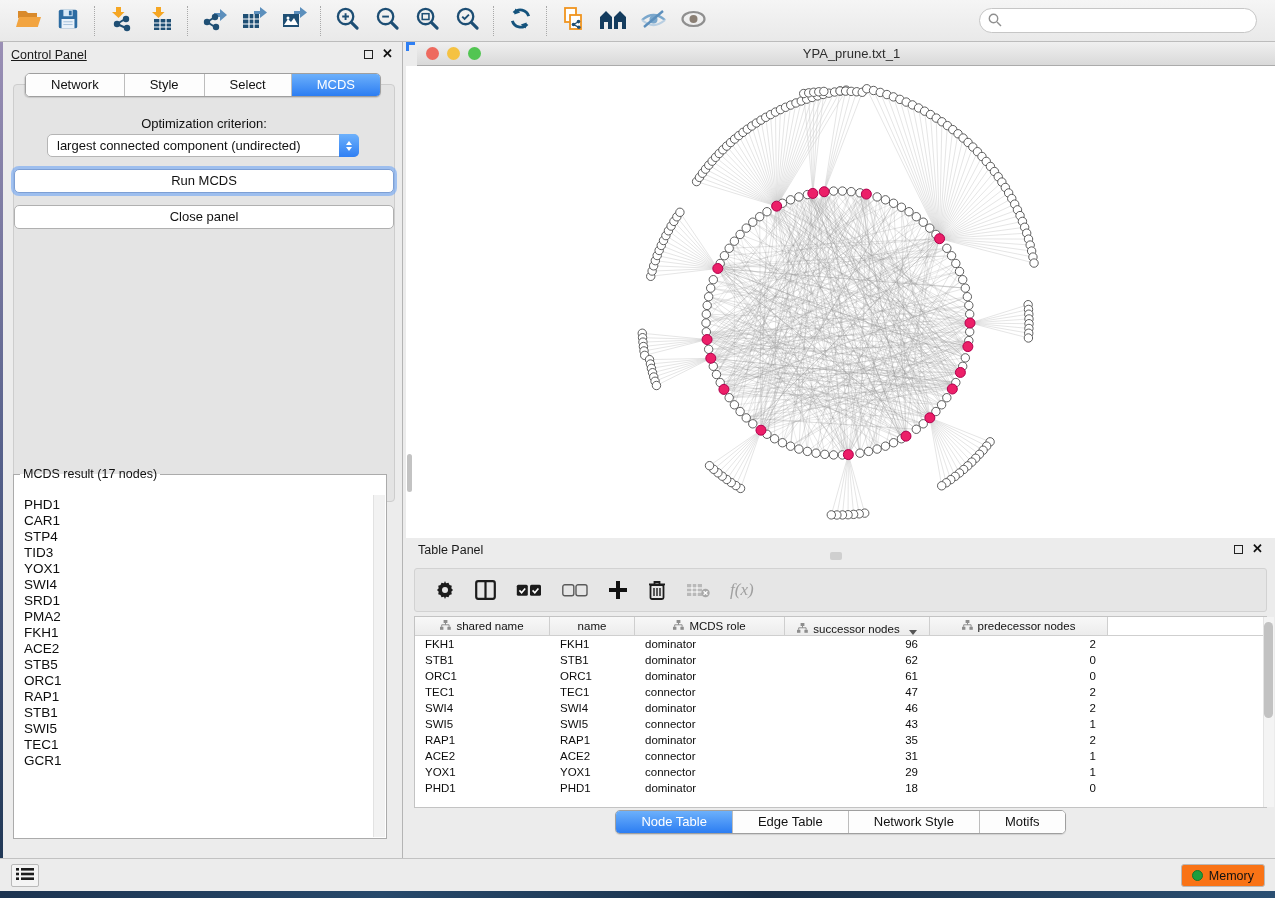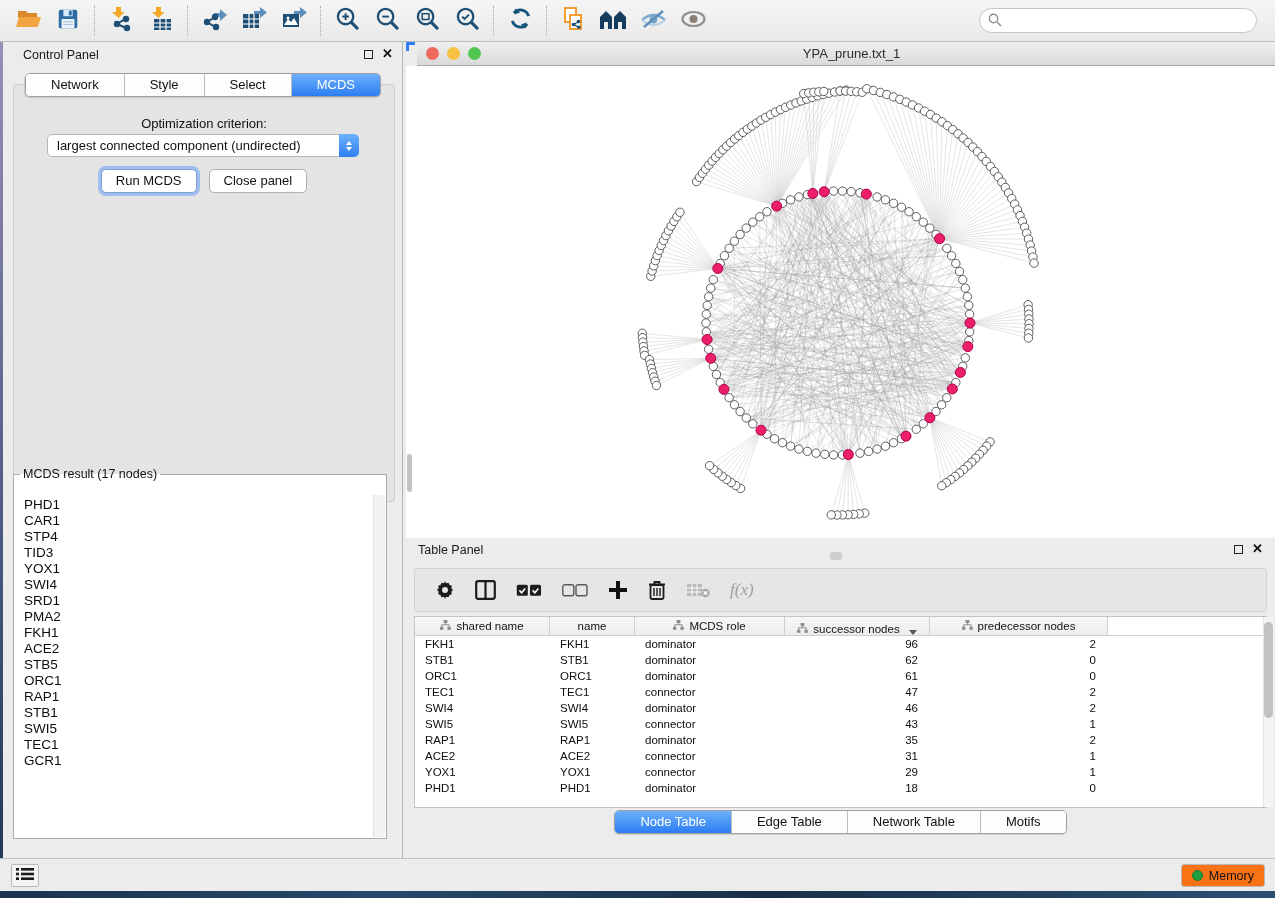--- a/index.html
+++ b/index.html
@@ -20,21 +20,21 @@
 
   
   .left-strip { position:absolute; left:0; top:42px; width:3px; height:849px;
     background:linear-gradient(#9a8fb5,#55608a,#1d3552); }
   .desktop-strip { position:absolute; left:0; top:891px; width:1275px; height:7px;
     background:linear-gradient(90deg,#1c3350,#27496b 30%,#1a3049 60%,#2b4f72); }
 
   
   .control-panel { position:absolute; left:3px; top:42px; width:400px; height:816px; background:#ececec; }
   .cp-border { position:absolute; left:402px; top:42px; width:1px; height:816px; background:#b4b4b4; }
-  .panel-title-row { position:absolute; left:20px; top:6px; right:10px; height:18px; font-size:12.5px; color:#1a1a1a; }
+  .panel-title-row { position:absolute; left:8px; top:6px; right:10px; height:18px; font-size:12.5px; color:#1a1a1a;text-decoration:underline; }
   .win-ctrls { position:absolute; right:0; top:1px; display:flex; gap:9px; align-items:center; }
   .float-glyph { width:9px; height:9px; border:1.5px solid #222; display:inline-block; }
   .close-glyph { font-size:13px; font-weight:bold; color:#111; line-height:10px; }
 
   .seg-tabs { position:absolute; left:50%; transform:translateX(-50%); top:31px; display:inline-flex;
     border:1px solid #9f9f9f; border-radius:5px; background:#fff; overflow:hidden; z-index:3;
     box-shadow:0 1px 1px rgba(0,0,0,.12); }
   .seg { padding:3px 25px 4px; font-size:13px; color:#111; border-right:1px solid #bdbdbd; background:#fdfdfd; }
   .seg:last-child { border-right:none; }
   .seg.sel { background:linear-gradient(#6cb0fb,#2c7df2); color:#fff; }
@@ -42,21 +42,21 @@
   .cp-card { position:absolute; left:10px; top:42px; width:382px; height:418px;
     background:#e4e4e4; border:1px solid #cdcdcd; border-radius:4px; }
   .opt-label { position:absolute; top:31px; width:100%; text-align:center; font-size:13px; color:#111; }
   .mac-select { position:absolute; left:33px; top:49px; width:312px; height:23px; background:#fff;
     border:1px solid #b5b5b5; border-radius:5px; display:flex; align-items:center; }
   .mac-select .val { flex:1; font-size:13px; color:#111; padding-left:9px; white-space:nowrap; }
   .mac-stepper { width:20px; height:23px; margin-right:-1px; border-radius:0 5px 5px 0;
     background:linear-gradient(#6db1fc,#2f7ff3); display:flex; flex-direction:column; align-items:center; justify-content:center; gap:2px; }
   .tri-up { width:0; height:0; border-left:3.5px solid transparent; border-right:3.5px solid transparent; border-bottom:4px solid #fff; }
   .tri-dn { width:0; height:0; border-left:3.5px solid transparent; border-right:3.5px solid transparent; border-top:4px solid #fff; }
-  .btn-row { position:absolute; top:84px; width:100%; display:flex; justify-content:center; gap:12px; }
+  .btn-row { position:absolute; top:84px; width:100%; display:flex; justify-content:center; gap:12px;flex-direction:column; }
   .mac-btn { background:#fff; border:1px solid #b0b0b0; border-radius:5px; font-size:13px; color:#111;
     padding:3px 14px 4px; font-family:"Liberation Sans",sans-serif; }
   .mac-btn.focus { box-shadow:0 0 0 3px rgba(110,165,245,.6); border-color:#7d9fd4; }
 
   fieldset.mcds { position:absolute; left:10px; top:425px; width:374px; height:372px;
     border:1px solid #ababab; background:#fff; }
   fieldset.mcds legend { font-size:12.5px; color:#111; margin-left:6px; padding:0 3px; background:transparent; }
   .mcds-list { position:absolute; left:1px; top:14px; right:14px; bottom:1px; overflow:hidden;
     font-size:13.5px; color:#0d0d0d; line-height:16px; padding:2px 0 0 9px; }
   .mcds-track { position:absolute; right:1px; top:14px; width:12px; bottom:1px; background:#f2f2f2; border-left:1px solid #e2e2e2; }
@@ -1222,21 +1222,21 @@
           </div>
         </div>
     </div>
     <div class="tbl-vscroll-track"></div>
     <div class="tbl-vscroll-thumb"></div>
 
     <div class="tbl-tabs-row">
       <div class="seg-tabs" style="position:static; transform:none;" id="tbl-tabs">
           <div class="seg sel">Node Table</div>
           <div class="seg">Edge Table</div>
-          <div class="seg">Network Table</div>
+          <div class="seg">Network Style</div>
           <div class="seg">Motifs</div>
         </div>
     </div>
   </div>
 
   <div class="status-bar">
     <div class="list-btn">
       <span><svg width="18" height="14" viewBox="0 0 18 14">
             <rect x="0" y="1" width="3" height="2.6" fill="#1c1c1c"></rect>
             <rect x="0" y="5.7" width="3" height="2.6" fill="#1c1c1c"></rect>

